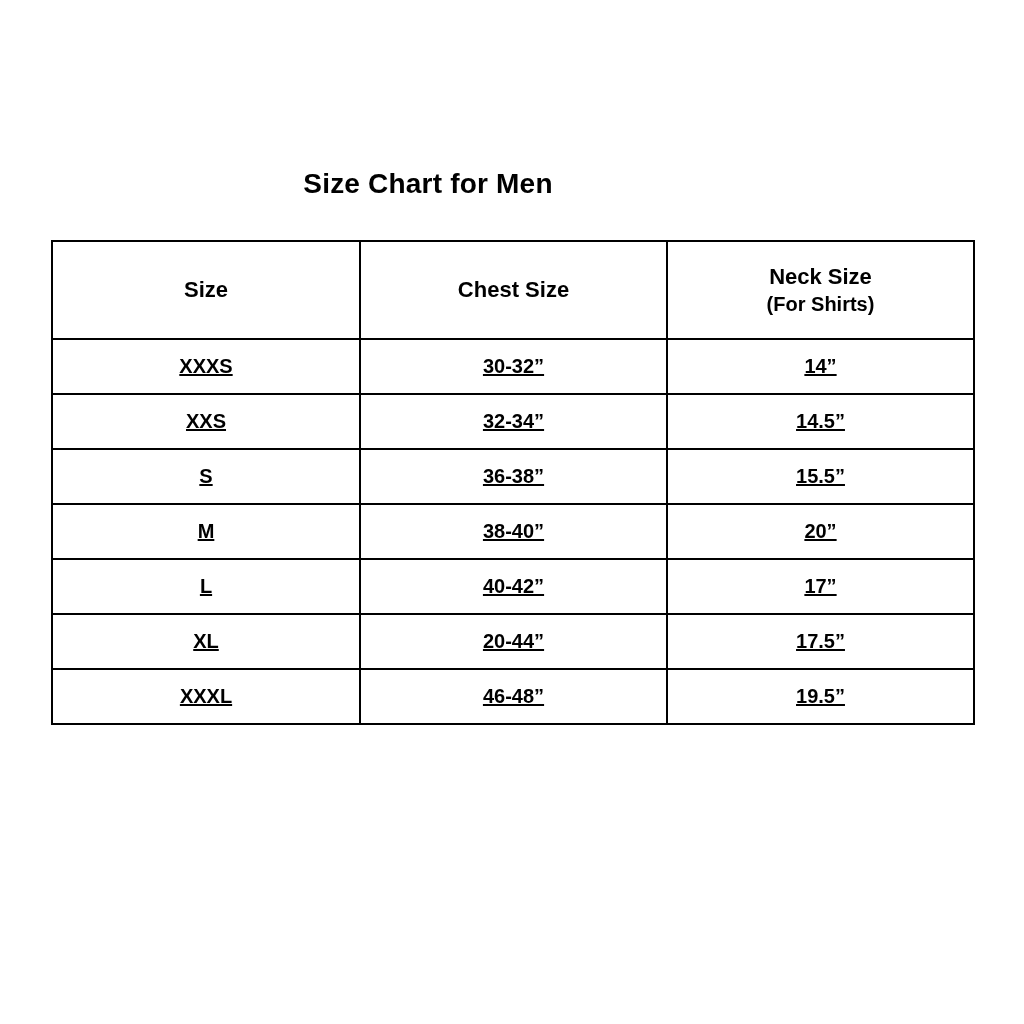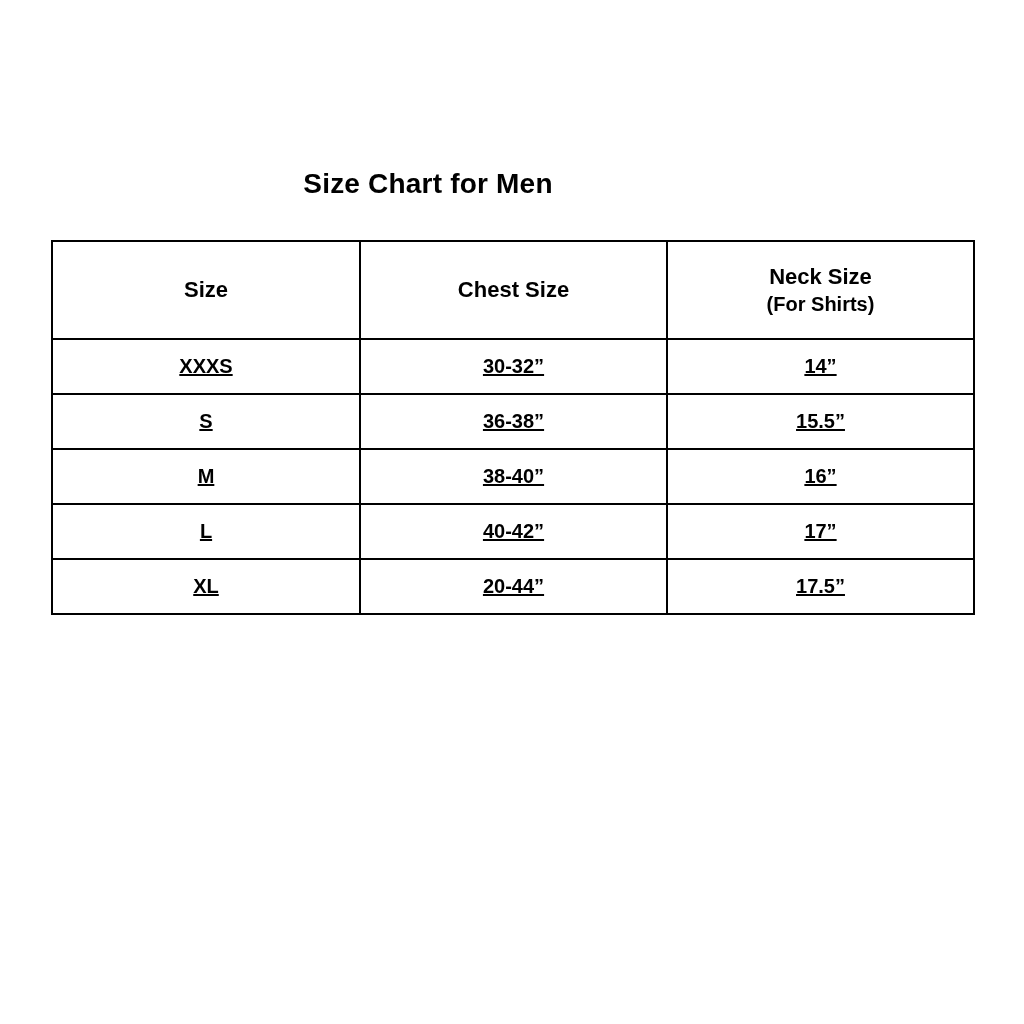--- a/index.html
+++ b/index.html
@@ -97,36 +97,46 @@
           </th>
         </tr>
       </thead>
       <tbody>
         <tr>
           <td>XXXS</td>
           <td>30-32”</td>
           <td>14”</td>
         </tr>
         <tr>
+          <td>XXS</td>
+          <td>32-34”</td>
+          <td>14.5”</td>
+        </tr>
+        <tr>
           <td>S</td>
           <td>36-38”</td>
           <td>15.5”</td>
         </tr>
         <tr>
           <td>M</td>
           <td>38-40”</td>
-          <td>16”</td>
+          <td>20”</td>
         </tr>
         <tr>
           <td>L</td>
           <td>40-42”</td>
           <td>17”</td>
         </tr>
         <tr>
           <td>XL</td>
           <td>20-44”</td>
           <td>17.5”</td>
         </tr>
+        <tr>
+          <td>XXXL</td>
+          <td>46-48”</td>
+          <td>19.5”</td>
+        </tr>
       </tbody>
     </table>
   </div>
 
 </div>
 
 </body></html>

